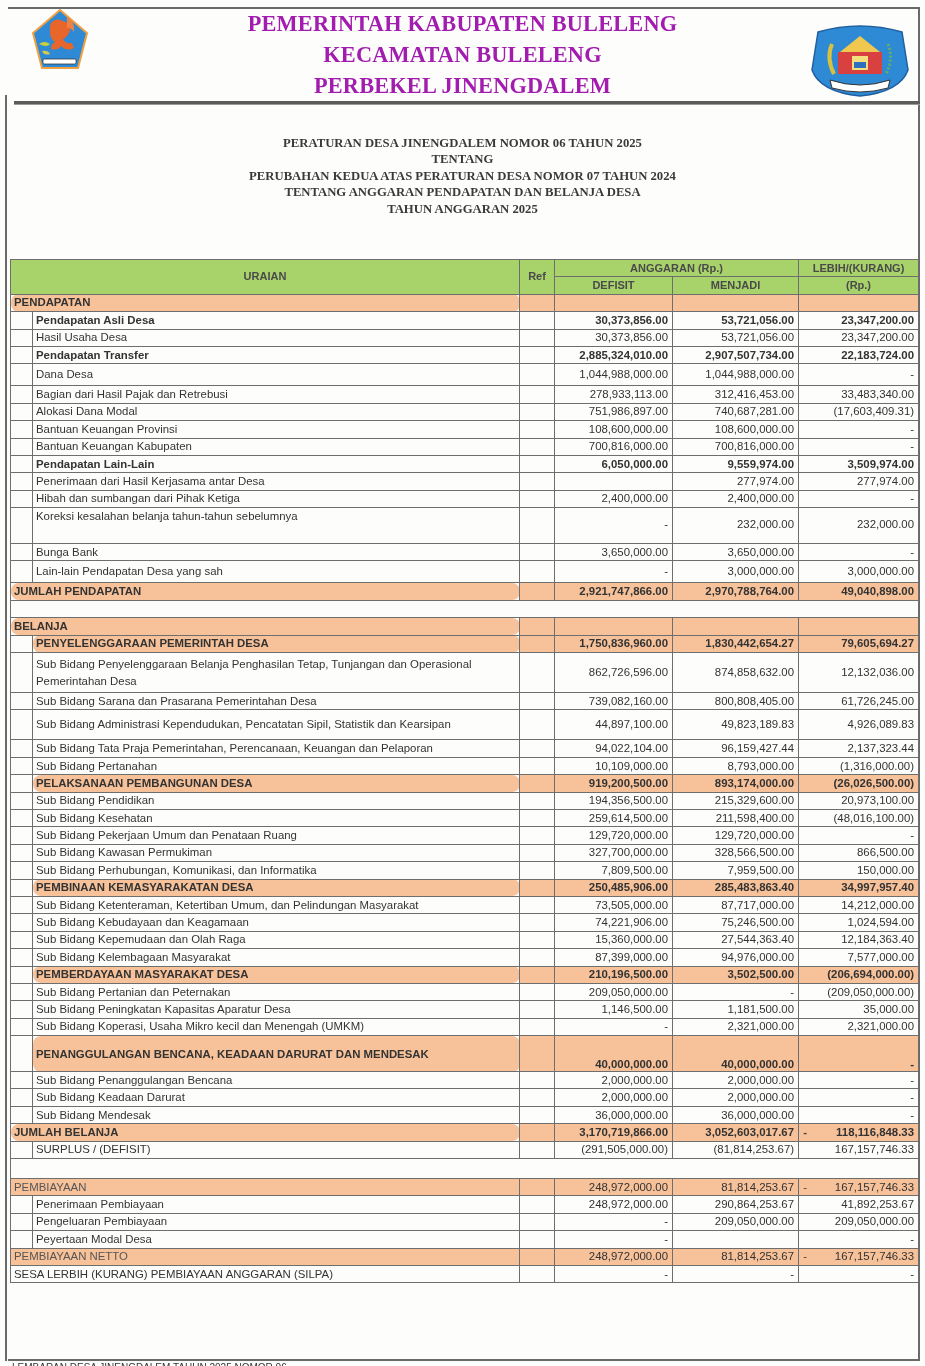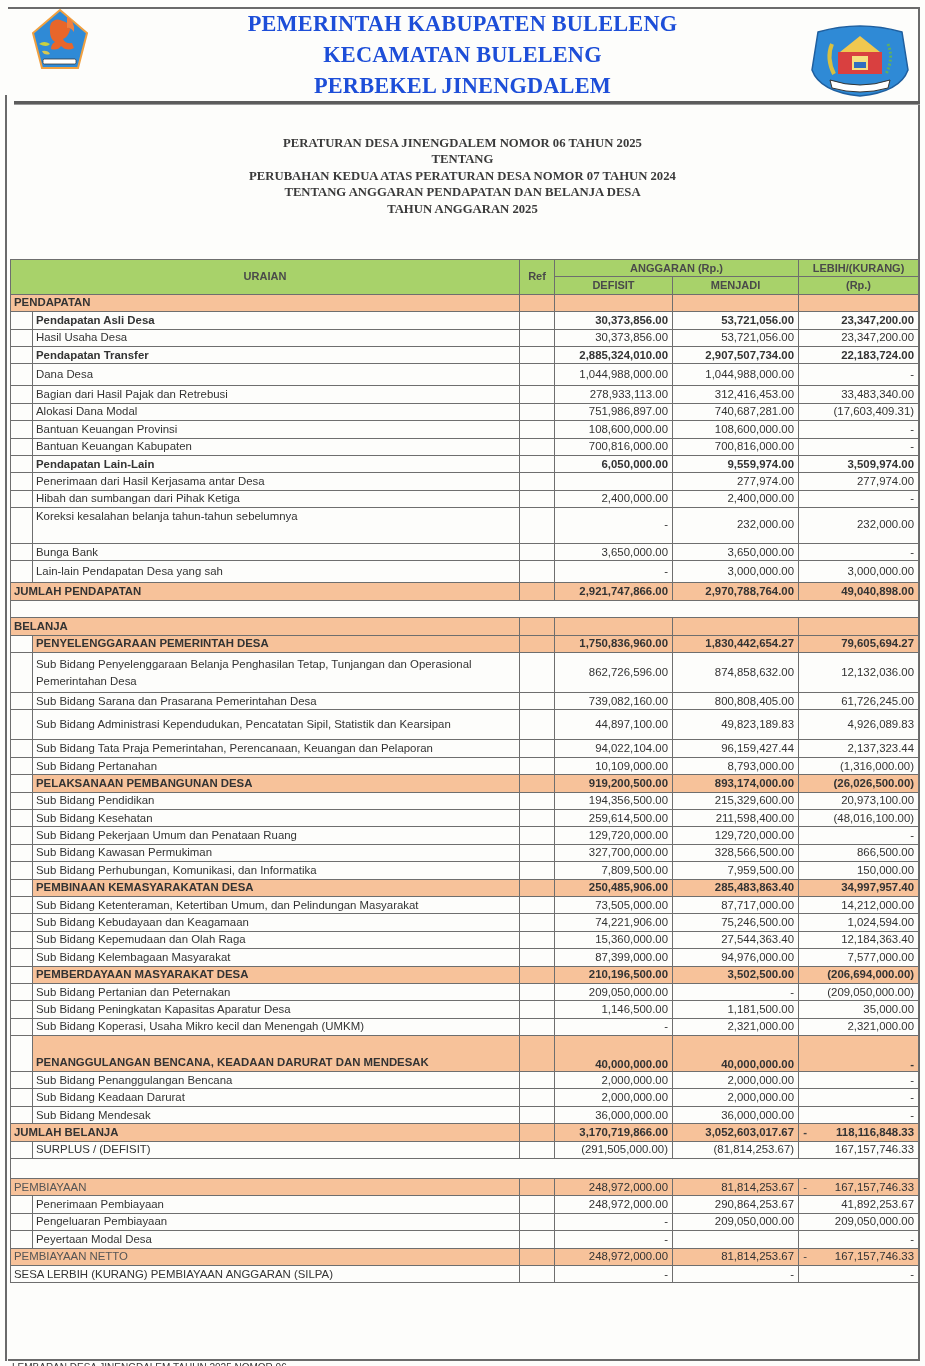--- a/index.html
+++ b/index.html
@@ -7,39 +7,39 @@
   body { position: relative; font-family: "Liberation Sans", sans-serif; color: #2a2a2a; }
 
   .page-frame { position: absolute; left: 8px; top: 7px; width: 912px; height: 1354px;
     border-top: 2px solid #6a6a6a; border-right: 2px solid #6a6a6a; border-bottom: 2px solid #6a6a6a; }
   .left-rule { position: absolute; left: 5px; top: 95px; width: 2px; height: 1266px; background: #6a6a6a; }
 
   .letterhead { position: absolute; left: 0; top: 0; width: 925px; height: 110px; }
   .logo-left { position: absolute; left: 7px; top: 8px; width: 58px; height: 88px; }
   .logo-right { position: absolute; left: 808px; top: 22px; width: 104px; height: 76px; }
   .head-lines { position: absolute; left: 130px; top: 8px; width: 665px; text-align: center;
-    font-family: "Liberation Serif", serif; font-weight: bold; color: #1d4ed8; }
+    font-family: "Liberation Serif", serif; font-weight: bold; color: #a21caf; }
   .head-lines div { font-size: 24px; line-height: 31px; letter-spacing: 0.2px; transform: scaleX(0.93); }
   .head-rule { position: absolute; left: 14px; top: 101px; width: 906px; height: 4px; background: #5c5c5c; border-bottom: 1px solid #9a9a9a; }
 
   .title-block { position: absolute; left: 0; top: 135px; width: 925px; text-align: center;
     font-family: "Liberation Serif", serif; font-weight: bold; color: #3a3a3a; }
   .title-block div { font-size: 13.5px; line-height: 16.4px; transform: scaleX(0.94); }
 
   table.apb { position: absolute; left: 10px; top: 259px; width: 908px; border-collapse: collapse; table-layout: fixed;
     font-size: 11.4px; color: #333; }
   table.apb td, table.apb th { border: 1px solid #6e6e6e; padding: 0 3px; height: 17.4px; line-height: 13px; vertical-align: middle; white-space: nowrap; overflow: hidden; }
   table.apb th { background: #a8d26a; font-weight: bold; color: #4a4a4a; font-size: 11px; text-align: center; }
   table.apb .num { text-align: right; padding-right: 4px; }
   table.apb .ref { }
   .c-indent { padding: 0 !important; }
   tr.sec td { background: #f7c29a; }
   tr.sec td.lbl { color: #555; }
   tr.bold td { font-weight: bold; color: #333; }
-  tr.bold td.lbl { color: #333; }
+  tr.bold td.lbl { color: #333; border-radius: 8px; }
   tr.tall td { height: 36px; vertical-align: bottom; padding-bottom: 12px; }
   tr.tall2 td { height: 40px; }
   tr.tall3 td { height: 30px; }
   tr.tall4 td { height: 36px; }
   tr.tall5 td { height: 22px; }
   tr.spacer td { height: 17.4px; border-left: none; border-right: none; }
   tr.spacer td:first-child { border-left: 1px solid #6e6e6e; }
   tr.spacer td:last-child { border-right: 1px solid #6e6e6e; }
   tr.spacer2 td { height: 20px; }
   td.wrap { white-space: normal !important; line-height: 17px !important; }
@@ -415,21 +415,21 @@
       <tr class="">
         <td class="c-indent"></td>
         <td class="lbl">Sub Bidang Koperasi, Usaha Mikro kecil dan Menengah (UMKM)</td>
         <td class="ref"></td>
         <td class="num">-</td>
         <td class="num">2,321,000.00</td>
         <td class="num"><span>2,321,000.00</span></td>
       </tr>
       <tr class="sec bold tall4">
         <td class="c-indent" style="background: rgb(253, 253, 251);"></td>
-        <td class="lbl" style="vertical-align: bottom; padding-bottom: 2px;">PENANGGULANGAN BENCANA, KEADAAN DARURAT DAN MENDESAK</td>
+        <td class="lbl" style="vertical-align: bottom; padding-bottom: 10px;">PENANGGULANGAN BENCANA, KEADAAN DARURAT DAN MENDESAK</td>
         <td class="ref"></td>
         <td class="num" style="vertical-align: bottom;">40,000,000.00</td>
         <td class="num" style="vertical-align: bottom;">40,000,000.00</td>
         <td class="num" style="vertical-align: bottom;"><span>-</span></td>
       </tr>
       <tr class="">
         <td class="c-indent"></td>
         <td class="lbl">Sub Bidang Penanggulangan Bencana</td>
         <td class="ref"></td>
         <td class="num">2,000,000.00</td>

